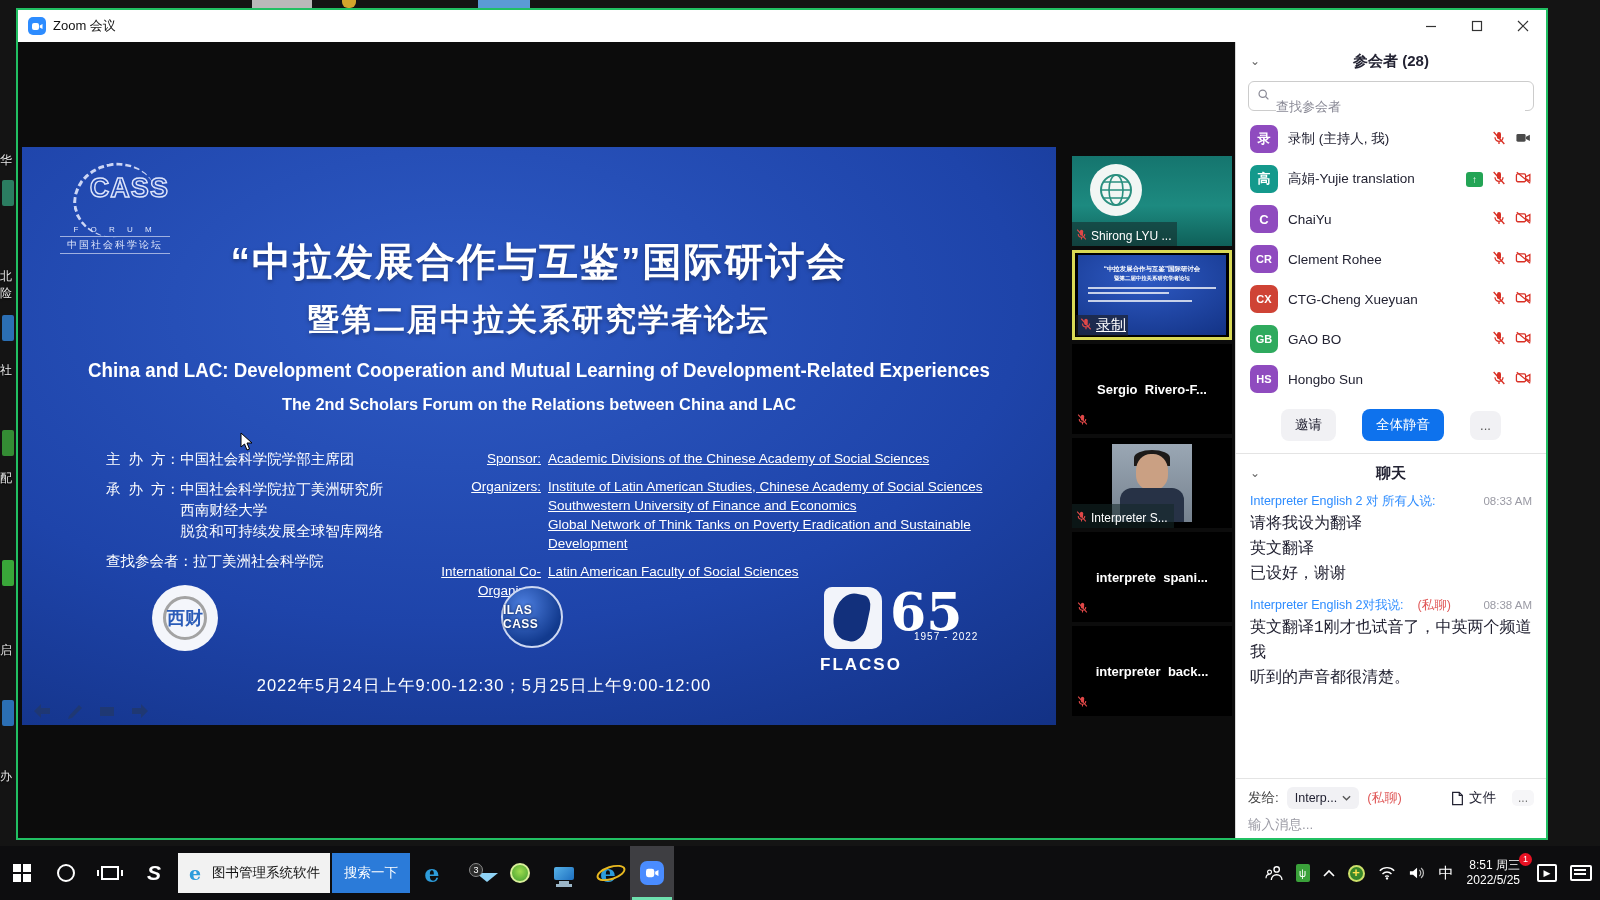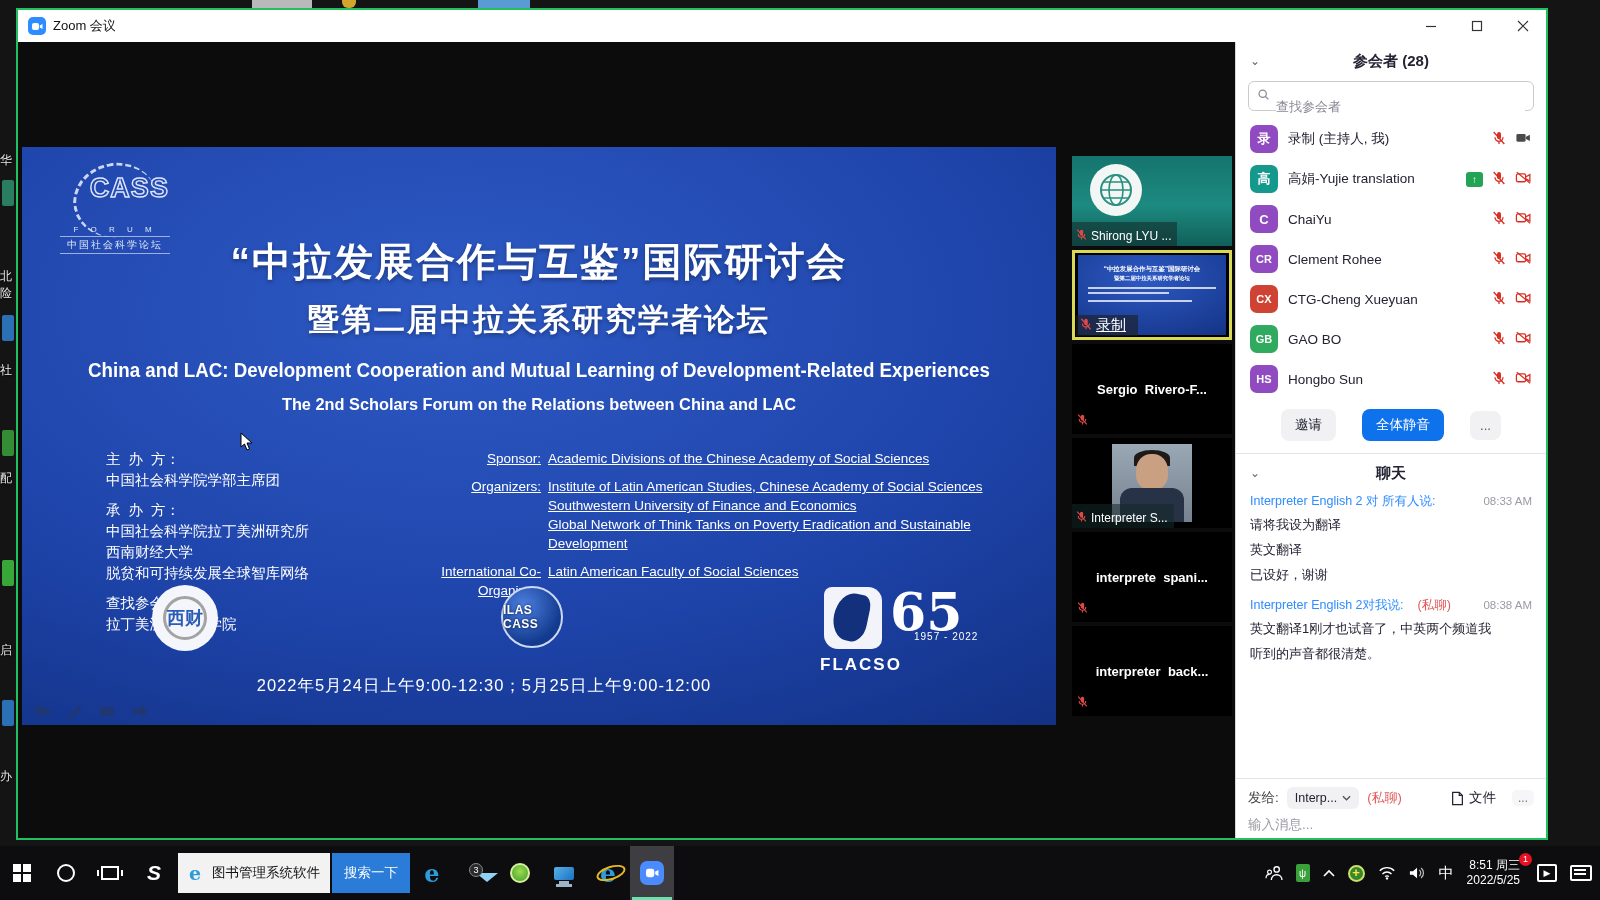--- a/index.html
+++ b/index.html
@@ -31,21 +31,21 @@
   .cass-word { position:absolute; left:16px; top:10px; transform:rotate(12deg); font-size:27px; font-weight:bold; letter-spacing:1px; color:transparent; -webkit-text-stroke:1.4px #dfe6fb; }
   .cass-forum { font-size:8px; letter-spacing:5px; margin-top:-12px; color:#dfe6fb; }
   .cass-cn { font-size:10px; letter-spacing:2px; margin-top:2px; color:#dfe6fb; border-top:1px solid #9fb0e0; border-bottom:1px solid #9fb0e0; padding:1px 0; }
 
   .slide-title1 { position:absolute; left:0; right:0; top:88px; text-align:center; font-size:39px; font-weight:bold; letter-spacing:2px; text-shadow:0 2px 4px rgba(0,0,0,.35); }
   .slide-title2 { position:absolute; left:0; right:0; top:152px; text-align:center; font-size:31px; font-weight:bold; letter-spacing:2px; text-shadow:0 2px 4px rgba(0,0,0,.35); }
   .slide-en1 { position:absolute; left:0; right:0; top:212px; text-align:center; font-size:19.5px; font-weight:bold; transform:scaleX(.96); }
   .slide-en2 { position:absolute; left:0; right:0; top:248px; text-align:center; font-size:17px; font-weight:bold; transform:scaleX(.96); }
 
   .org-left { position:absolute; left:84px; top:302px; font-size:14.5px; line-height:21px; }
-  .org-row { display:flex; margin-bottom:9px;flex-direction:column; }
+  .org-row { display:flex; margin-bottom:9px; }
   .org-label { white-space:pre; }
   .org-vals div { white-space:pre; }
   .org-right { position:absolute; left:378px; top:302px; font-size:13.5px; line-height:19px; width:640px;text-decoration:underline; }
   .orr-row { display:flex; margin-bottom:9px; }
   .orr-label { width:148px; text-align:right; padding-right:7px; flex:0 0 148px; }
 
   .slide-date { position:absolute; left:0; right:110px; top:528px; text-align:center; font-size:16.5px; letter-spacing:1px; }
 
   .swufe-logo { position:absolute; left:130px; top:438px; width:66px; height:66px; background:#f4f6fb; border-radius:50%; display:flex; align-items:center; justify-content:center; }
   .swufe-inner { width:44px; height:44px; border:3px solid #a3a3a3; border-radius:50%; display:flex; align-items:center; justify-content:center; color:#2b5cb8; font-weight:bold; font-size:18px; }
@@ -70,21 +70,21 @@
   .vtile.active { outline:3px solid #d9d955; outline-offset:-3px; }
   .vt-teal { background:linear-gradient(180deg,#15756e 0%, #1d8a80 55%, #0f6059 100%); }
   .vt-logo { position:absolute; left:18px; top:8px; width:52px; height:52px; background:#f2f6f4; border-radius:50%; display:flex; align-items:center; justify-content:center; }
   .vt-label { position:absolute; left:0; bottom:0; background:rgba(20,40,40,.55); color:#fff; font-size:12px; padding:6px 6px 2px 3px; display:flex; align-items:center; gap:3px; max-width:100%; white-space:nowrap; }
   .vt-center { position:absolute; left:0; right:0; top:38px; text-align:center; color:#fff; font-weight:bold; font-size:13px; white-space:pre; }
   .vt-mic { position:absolute; left:4px; bottom:4px; }
   .mini-slide { position:absolute; left:6px; top:5px; right:6px; bottom:5px; background:radial-gradient(120% 120% at 45% 30%, #2e5ac4, #0f2d7c 85%); color:#fff; }
   .ms-t1 { font-size:7px; font-weight:bold; text-align:center; margin-top:9px; white-space:nowrap; transform:scale(.92); }
   .ms-t2 { font-size:6px; font-weight:bold; text-align:center; white-space:nowrap; transform:scale(.9); }
   .ms-line { height:2px; background:rgba(255,255,255,.75); margin:3px 10px 0; }
-  .rec-label { position:absolute; left:4px; bottom:4px; display:flex; align-items:center; gap:3px; background:rgba(30,30,30,.6); padding:1px 12px 1px 3px; color:#fff; font-size:15px;text-decoration:underline; }
+  .rec-label { position:absolute; left:4px; bottom:4px; display:flex; align-items:center; gap:3px; background:rgba(30,30,30,.6); padding:1px 2px 1px 3px; color:#fff; font-size:15px;text-decoration:underline; }
   .photo-frame { position:absolute; left:40px; top:6px; width:80px; height:78px; background:linear-gradient(180deg,#9aa7b4,#76828f); }
   .photo-head { position:absolute; left:24px; top:10px; width:32px; height:36px; background:#caa083; border-radius:46% 46% 42% 42%; }
   .photo-hair { position:absolute; left:22px; top:6px; width:36px; height:16px; background:#1d1a18; border-radius:50% 50% 0 0; }
   .photo-body { position:absolute; left:8px; top:44px; width:64px; height:34px; background:#273246; border-radius:12px 12px 0 0; }
 
   
   .sidebar { width:311px; flex:0 0 311px; background:#fff; border-left:1px solid #d8d8d8; display:flex; flex-direction:column; font-size:13px; color:#232333; }
   .sec-header { display:flex; align-items:center; padding:10px 12px 6px; position:relative; }
   .sec-title { flex:1; text-align:center; font-size:15px; font-weight:bold; color:#232333; }
   .chev { color:#666; font-size:12px; position:absolute; left:14px; top:12px; }
@@ -102,21 +102,21 @@
   .btn-blue { background:#0e72ed; border:none; border-radius:8px; padding:7px 14px; font-size:13.5px; color:#fff; font-family:inherit; }
   .btn-more { background:#f1f1f4; border:none; border-radius:8px; padding:7px 10px; font-size:13px; color:#555; font-family:inherit; }
   .divider { height:1px; background:#e4e4e4; }
 
   .chat-area { flex:1; overflow:hidden; padding:4px 14px 0; }
   .cmsg { margin-bottom:10px; }
   .cmsg-head { display:flex; align-items:baseline; font-size:12.5px; margin-bottom:2px; }
   .csender { color:#2d8cff; white-space:nowrap; }
   .cpriv { color:#e05a5a; margin-left:14px; }
   .ctime { margin-left:auto; color:#9a9aa4; font-size:11.5px;text-align:right; }
-  .cline { font-size:13px; color:#232333; line-height:25px; }
+  .cline { font-size:16px; color:#232333; line-height:25px;font-family:Liberation Mono, monospace; }
   .chat-foot { border-top:1px solid #e4e4e4; padding:8px 12px 6px; }
   .cf-row1 { display:flex; align-items:center; gap:8px; }
   .cf-sendto { color:#444; font-size:13.5px; }
   .cf-drop { background:#f1f1f4; border-radius:6px; padding:4px 8px; font-size:12.5px; color:#232333; display:flex; align-items:center; gap:5px; }
   .cf-priv { color:#e05a5a; font-size:13px; }
   .cf-file { margin-left:auto; display:flex; align-items:center; gap:5px; color:#232333; font-size:13.5px; }
   .cf-more { color:#777; background:#f6f6f8; border-radius:5px; padding:1px 6px; font-size:12px; margin-left:8px; }
   .cf-input { margin-top:8px; }
   .cf-input input { border:none; outline:none; width:100%; font-size:13.5px; color:#333; font-family:inherit; }
   .cf-input input::placeholder { color:#9a9aa4; }

